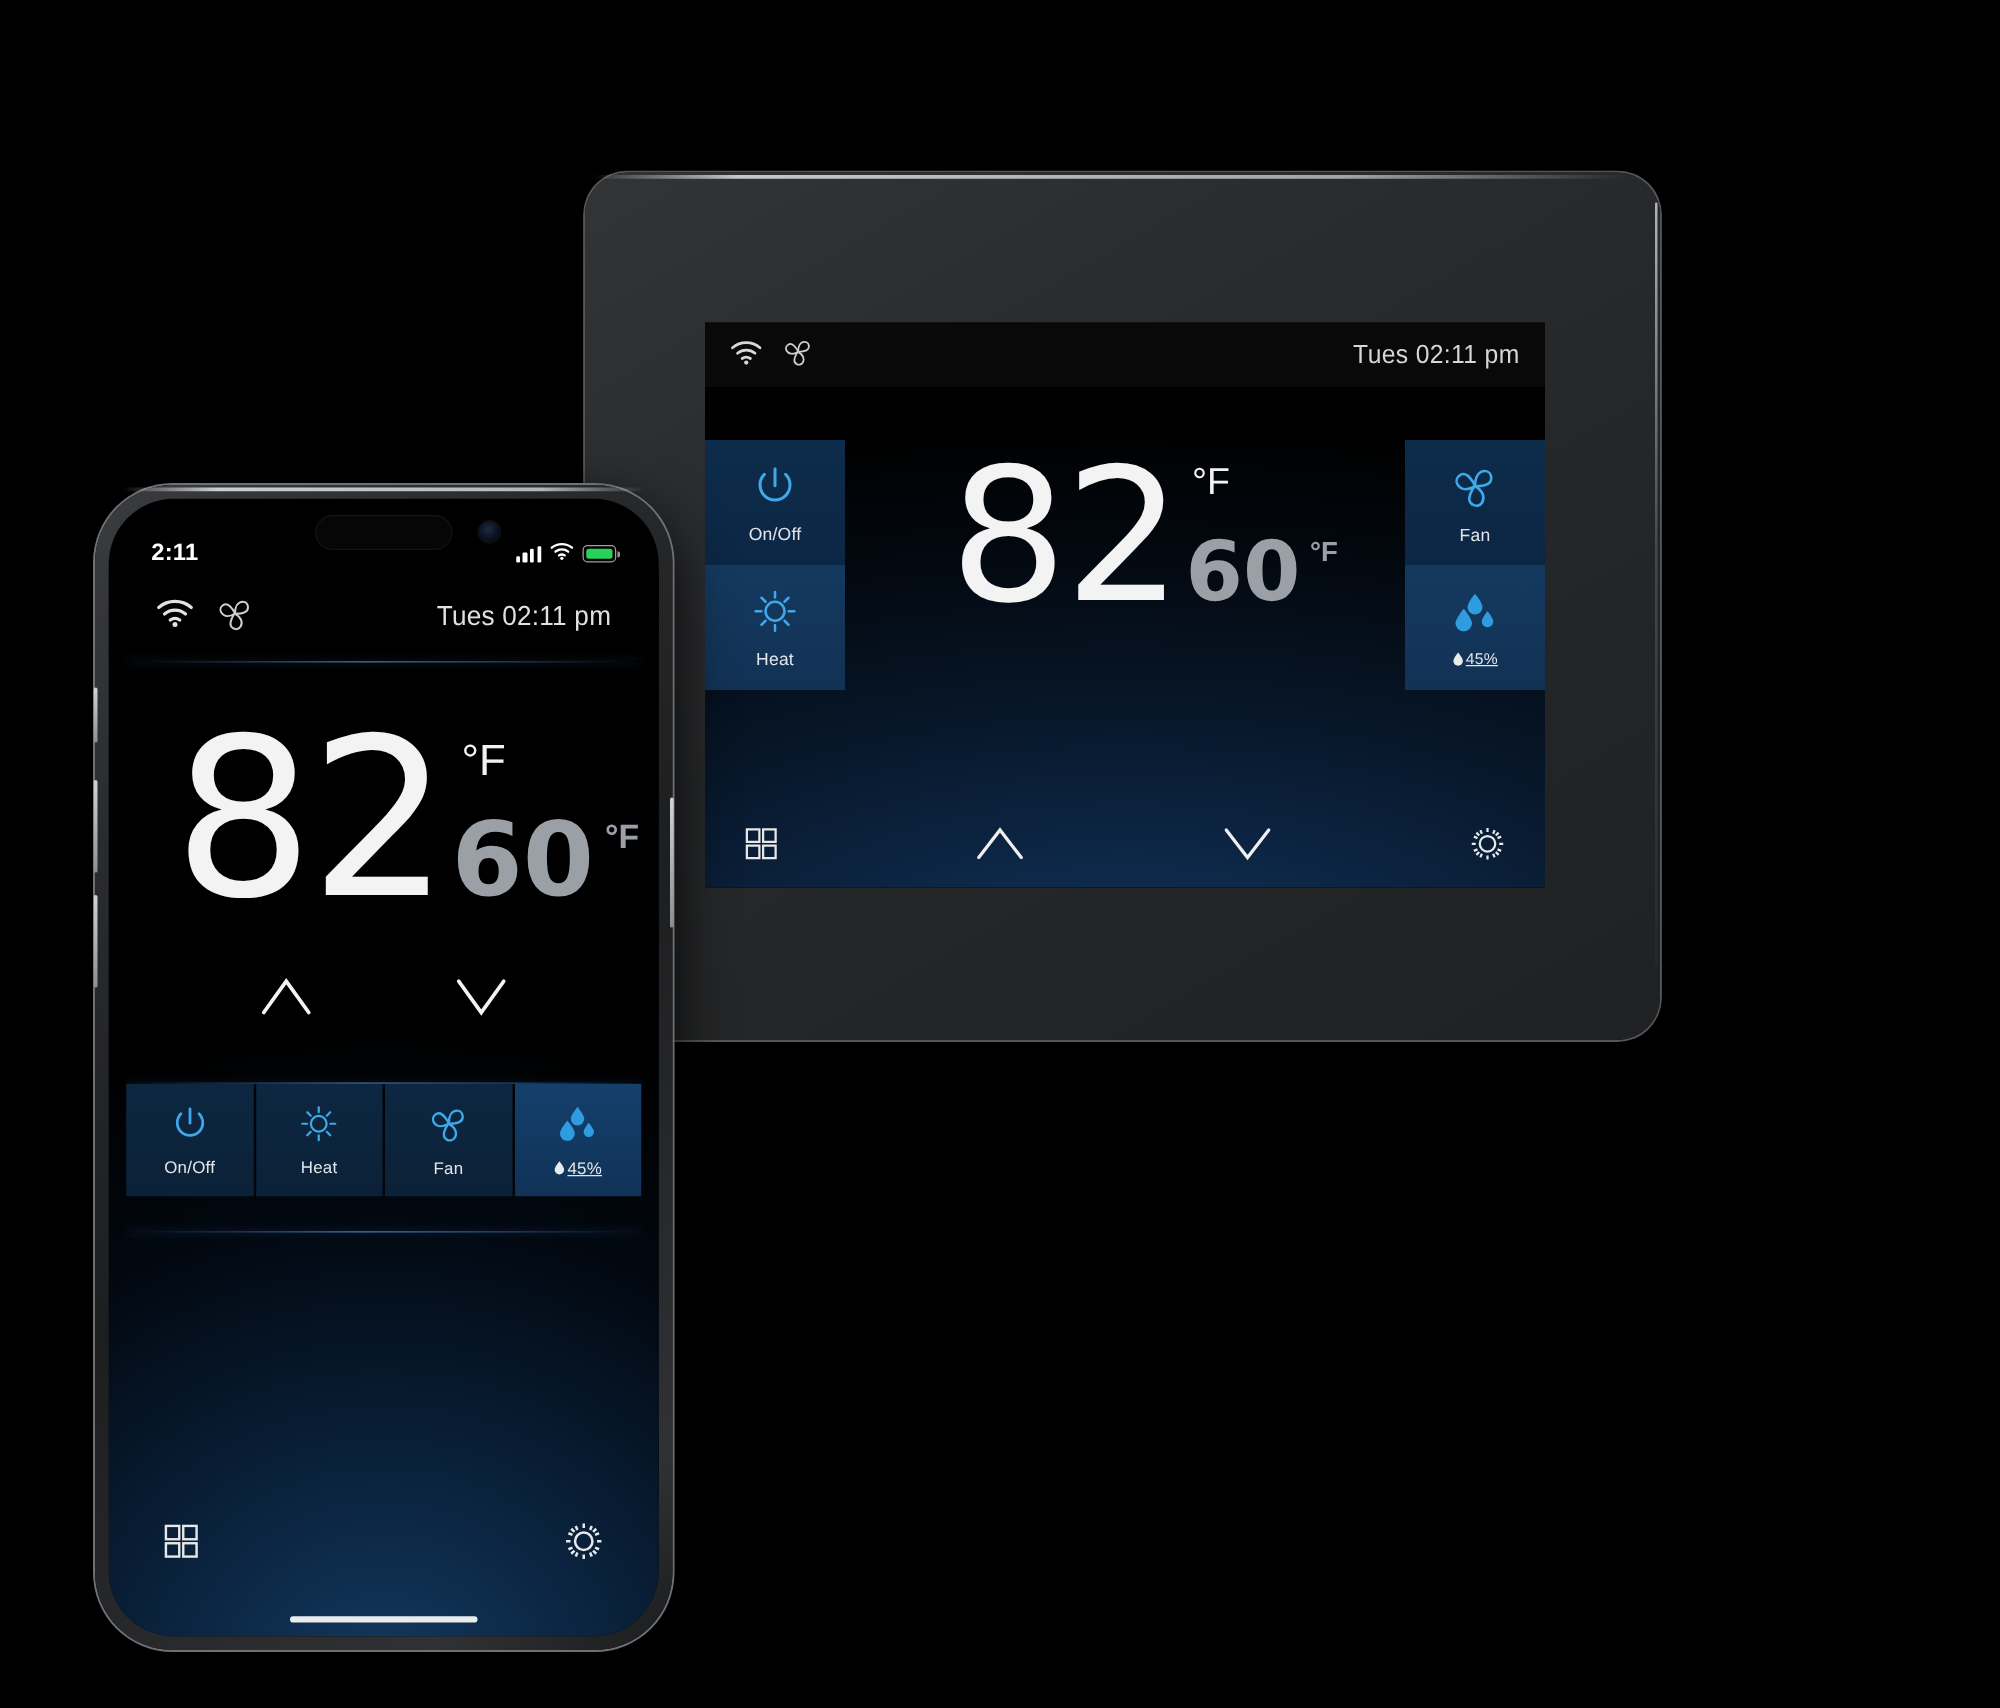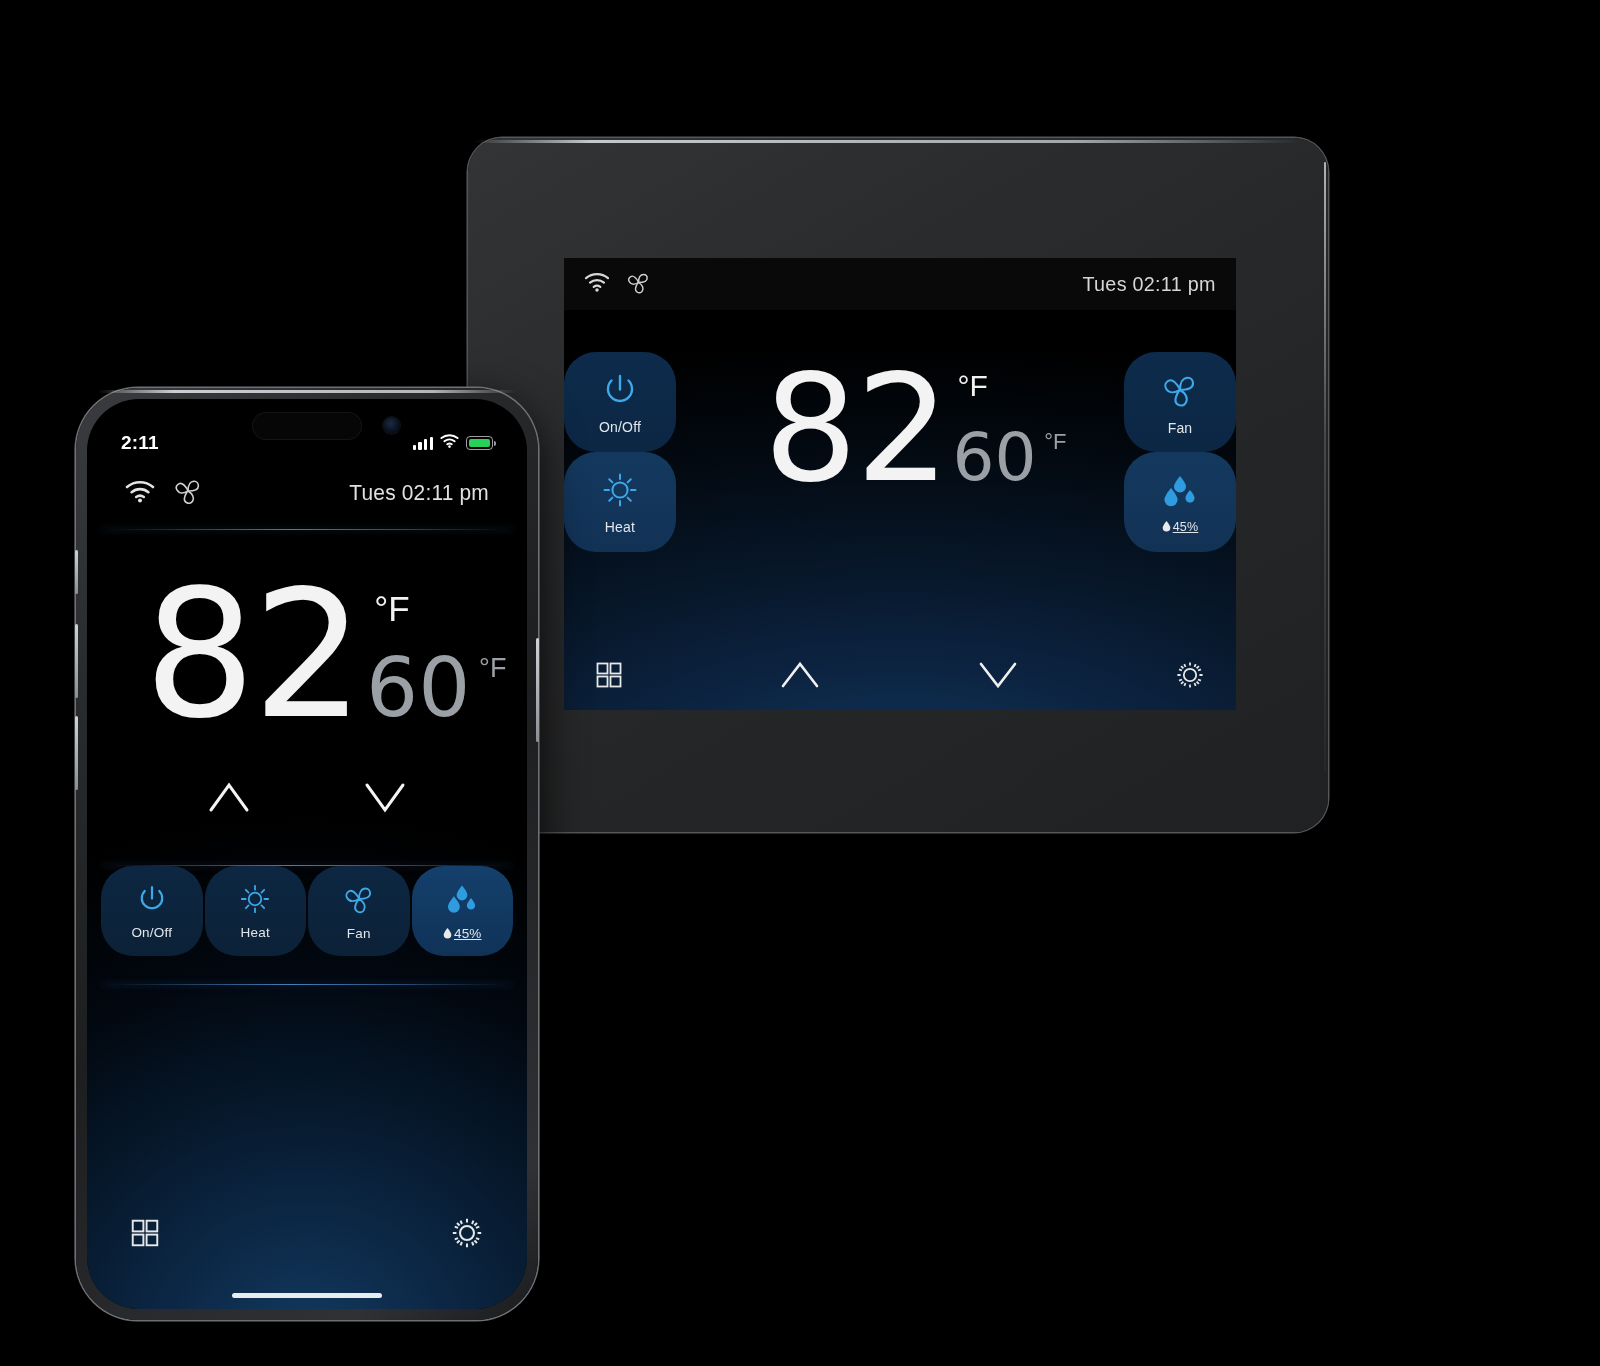--- a/index.html
+++ b/index.html
@@ -70,21 +70,21 @@
     letter-spacing:-2px;
     font-family:"DejaVu Sans","Liberation Sans",sans-serif;
   }
   .temp-main .unit{
     position:absolute; right:-40px; top:14px;
     font-size:30px; color:#f2f2f2; letter-spacing:0;
     font-family:"Liberation Sans",sans-serif;
   }
   .temp-set{
     position:relative; display:inline-block; margin-top:6px;
-    color:#9aa0a6; font-size:66px; line-height:1; font-weight:400;
+    color:#9aa0a6; font-size:66px; line-height:1; font-weight:700;
     font-family:"DejaVu Sans","Liberation Sans",sans-serif;
   }
   .temp-set .unit{
     position:absolute; right:-30px; top:6px; font-size:22px; color:#9aa0a6;
     font-family:"Liberation Sans",sans-serif;
   }
   .tab-nav{
     position:relative; height:66px; display:flex; align-items:center;
     padding:0 30px;
   }
@@ -183,21 +183,21 @@
   .p-tile .tile-label{ font-size:13.5px; }
   .p-nav{
     display:flex; align-items:center; padding:0 42px; height:96px;
     margin-top:auto; margin-bottom:26px;
   }
   .p-nav .sp{ flex:1; }
   .home-ind{
     position:absolute; left:50%; bottom:11px; transform:translateX(-50%);
     width:150px; height:5.5px; border-radius:4px; background:#e9ecef;
   }
-  .touch{ cursor:pointer;border-radius:32px; }
+  .touch{ cursor:pointer; }
 </style>
 </head>
 <body>
 
 <div id="stage">
 
   <div id="tablet">
     <div id="tabletScreen">
 
       <div class="tab-status">

